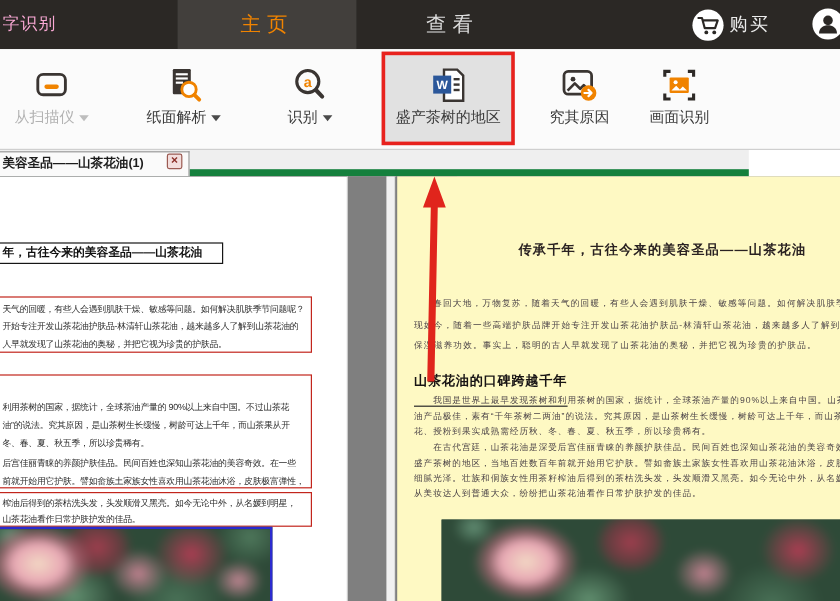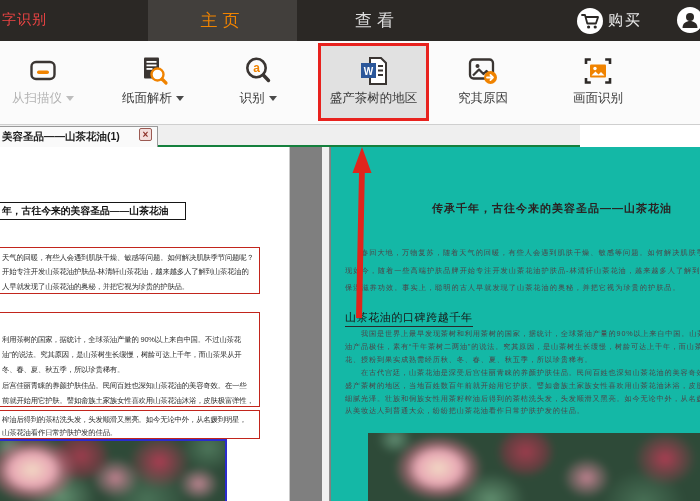--- a/index.html
+++ b/index.html
@@ -1,71 +1,71 @@
 <!DOCTYPE html>
 <html><head>
 <meta charset="utf-8">
 <style>
   html,body{margin:0;padding:0;background:#ddd;}
   *{box-sizing:border-box;font-family:"Liberation Sans","DejaVu Sans",sans-serif;}
   .screen{position:relative;width:700px;height:501px;background:#fff;overflow:hidden;}
 
   
   .topbar{position:absolute;left:0;top:0;width:700px;height:41px;background:#2b2825;}
-  .app-name{position:absolute;left:2px;top:11px;color:#ef4444;font-size:14px;letter-spacing:1px;}
+  .app-name{position:absolute;left:2px;top:11px;color:#f9a8d4;font-size:14px;letter-spacing:1px;}
   .tb-tab{position:absolute;top:0;height:41px;line-height:41px;text-align:center;font-size:17px;letter-spacing:5px;color:#dcdcdc;cursor:pointer;}
   .tb-tab.home{left:148px;width:149px;background:#423f3c;color:#f08300;}
   .tb-tab.view{left:302px;width:150px;}
   .buy{position:absolute;left:577px;top:0;height:41px;display:flex;align-items:center;color:#ececec;font-size:15px;letter-spacing:2px;cursor:pointer;}
   .circ{display:inline-block;width:26px;height:26px;border-radius:50%;background:#fff;margin-right:5px;position:relative;}
   .circ svg{position:absolute;left:0;top:0;}
   .user-circ{position:absolute;left:677px;top:7px;}
 
   
   .toolbar{position:absolute;left:0;top:41px;width:700px;height:84px;background:#fbfbfb;border-bottom:1px solid #cfcfcf;}
   .tool{position:absolute;top:0;height:83px;display:flex;flex-direction:column;align-items:center;cursor:pointer;}
   .tool .ticon{margin-top:12px;height:35px;display:flex;align-items:center;justify-content:center;}
   .tool .tlabel{margin-top:2px;font-size:12.5px;color:#3b3b3b;white-space:nowrap;display:flex;align-items:center;gap:4px;}
   .tool.disabled .tlabel{color:#b3b3b3;}
   .dd{width:0;height:0;border-left:4px solid transparent;border-right:4px solid transparent;border-top:5px solid #4a4a4a;display:inline-block;}
   .tool.disabled .dd{border-top-color:#bdbdbd;}
   .tool.hl{left:318px;top:2px;width:111px;height:78px;background:#e1e1e1;border:3px solid #e8221e;}
   .tool.hl .ticon{margin-top:7px;}
 
   
-  .tabbar{position:absolute;left:0;top:125px;width:580px;height:22px;background:#efefef;border-bottom:2px solid #15803d;}
+  .tabbar{position:absolute;left:0;top:125px;width:624px;height:22px;background:#efefef;border-bottom:6px solid #15803d;}
   .doctab{position:absolute;left:0;top:1px;width:158px;height:21px;background:#fafafa;border:1px solid #9a9a9a;border-left:none;border-bottom:none;font-size:10.5px;font-weight:bold;color:#1c1c1c;line-height:19px;white-space:nowrap;overflow:hidden;cursor:pointer;}
   .doctab .ttl{padding-left:2px;}
   .closebox{position:absolute;left:139px;top:3px;width:13px;height:13px;background:#f3dedd;border:1px solid #9b5a52;border-radius:2px;color:#8c2f28;font-size:10px;line-height:11px;text-align:center;font-weight:bold;cursor:pointer;}
   .closebox::before{content:"×";}
 
   
   .content{position:absolute;left:0;top:147px;width:700px;height:354px;background:#7f7f7f;}
   .pane-left{position:absolute;left:0;top:0;width:381px;height:354px;background:#7f7f7f;overflow:hidden;}
   .page-left{position:absolute;left:0;top:0;width:290px;height:354px;background:#fff;border-right:1px solid #c9c9c9;overflow:hidden;}
   .divider{position:absolute;left:322px;top:0;width:8px;height:354px;background:#f1f1f1;border-right:1px solid #8f8f8f;}
-  .pane-right{position:absolute;left:331px;top:0;width:369px;height:354px;background:#14b8a6;overflow:hidden;}
+  .pane-right{position:absolute;left:331px;top:0;width:369px;height:354px;background:#fef9c3;overflow:hidden;}
 
   
   .otitle{position:absolute;left:-6px;top:55px;width:192px;height:18px;border:1px solid #161616;font-size:9.8px;font-weight:bold;color:#101010;line-height:16px;padding-left:7px;white-space:nowrap;overflow:hidden;background:#fff;}
   .obox{position:absolute;left:-6px;border:1px solid #c2251c;overflow:hidden;background:#fff;}
   .obox .ln{white-space:nowrap;font-size:7.4px;color:#2d2d2d;padding-left:7px;letter-spacing:-0.2px;}
   .obox1{top:100px;width:266px;height:47px;padding-top:3px;}
   .obox1 .ln{line-height:14.4px;}
   .obox2{top:165px;width:266px;height:95px;padding-top:19px;}
   .obox2 .ln{line-height:15.2px;}
   .obox3{top:263px;width:266px;height:29px;padding-top:2px;}
   .obox3 .ln{line-height:13.2px;}
   .oimg{position:absolute;left:-6px;top:292px;width:233px;height:70px;border:2px solid #2b2bd0;overflow:hidden;background:#2e4a38;}
 
   
   .rtitle{position:absolute;left:0;top:54px;width:442px;text-align:center;font-size:11px;font-weight:bold;color:#2a2222;letter-spacing:1px;white-space:nowrap;}
   .rpara1{position:absolute;left:14px;top:97px;width:470px;}
   .rpara1 .ln{white-space:nowrap;font-size:7.2px;color:#4c4448;line-height:17.6px;letter-spacing:1px;}
-  .rhead2{position:absolute;left:14px;top:163px;font-size:11px;font-weight:normal;color:#181414;border-bottom:1px solid #2a2a2a;padding-bottom:1px;letter-spacing:0.6px;white-space:nowrap;}
+  .rhead2{position:absolute;left:14px;top:163px;font-size:11px;font-weight:bold;color:#181414;border-bottom:1px solid #2a2a2a;padding-bottom:13px;letter-spacing:0.6px;white-space:nowrap;}
   .rpara2{position:absolute;left:14px;top:181px;width:480px;}
   .rpara2 .ln{white-space:nowrap;font-size:7.2px;color:#4c4448;line-height:12.9px;letter-spacing:0.8px;}
   .indent{padding-left:16px;}
   .rimg{position:absolute;left:37px;top:286px;width:420px;height:80px;overflow:hidden;background:#2e4a38;}
 
   
   .photo{position:absolute;left:-8px;top:-8px;right:-8px;bottom:-8px;filter:blur(3px);background-color:#2e4a38;background-image:
     radial-gradient(60px 45px at 18% 45%, #f2d8c4 0%, #e8a8b4 35%, rgba(200,110,130,.55) 55%, rgba(60,90,70,0) 75%),
     radial-gradient(40px 35px at 38% 28%, rgba(170,60,80,.9) 0%, rgba(150,50,70,.5) 50%, rgba(0,0,0,0) 75%),
     radial-gradient(35px 30px at 52% 55%, rgba(220,140,160,.85) 0%, rgba(0,0,0,0) 70%),
@@ -176,21 +176,21 @@
             <path d="M8 22.5 l6-6 4.5 4.5 3-3 4.5 4.5" fill="none" stroke="#3a3532" stroke-width="2.2" stroke-linejoin="round"></path>
             <circle cx="25.5" cy="24.5" r="6.5" fill="#f08300"></circle>
             <path d="M22 24.5 h6 m-2.6-2.6 l2.6 2.6 -2.6 2.6" fill="none" stroke="#fff" stroke-width="1.8" stroke-linecap="round" stroke-linejoin="round"></path>
           </svg>
       </span>
       <span class="tlabel">
           <span>究其原因</span>
         </span>
     </div>
 
-    <div class="tool" style="left:553px;width:90px;align-items:center;">
+    <div class="tool" style="left:521px;width:90px;align-items:center;">
       <span class="ticon">
         <svg width="34" height="34" viewBox="0 0 34 34">
             <path d="M5 10 V5.5 h4.8 M24.2 5.5 H29 v4.5 M29 24 v4.5 h-4.8 M9.8 28.5 H5 V24" fill="none" stroke="#2e2a27" stroke-width="2.6"></path>
             <rect x="9" y="10.5" width="16" height="13" rx="1" fill="#f08300"></rect>
             <circle cx="14" cy="14.5" r="1.7" fill="#fff"></circle>
             <path d="M10.5 21.5 l4-4 3 3 2.5-2.5 3.5 3.5 z" fill="#fff"></path>
           </svg>
       </span>
       <span class="tlabel">
           <span>画面识别</span>

